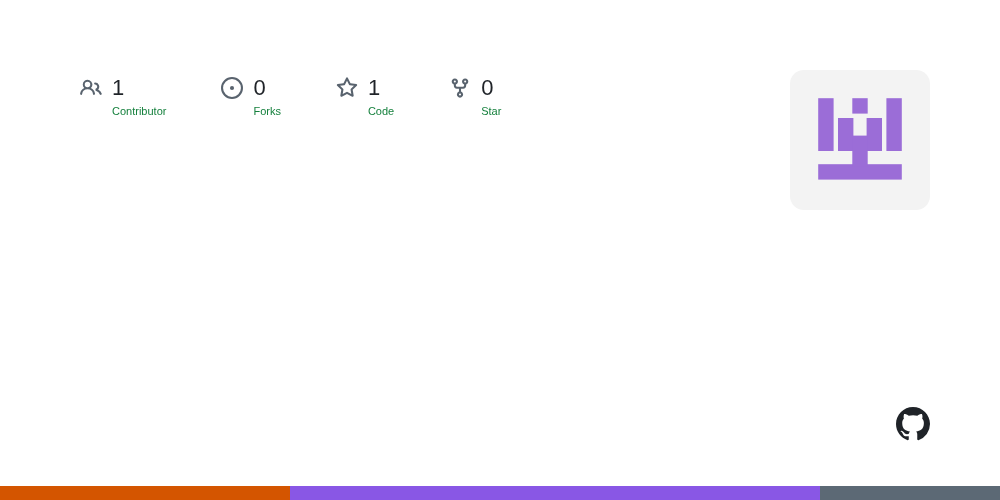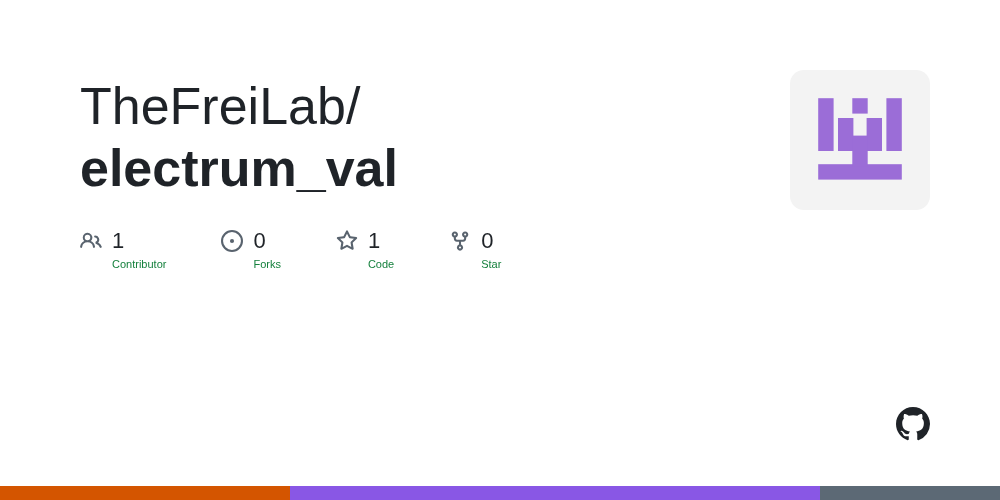--- a/index.html
+++ b/index.html
@@ -93,24 +93,20 @@
       width: 100%;
       height: 14px;
       display: flex;
     }
     .stripe-seg { height: 100%; }
   </style>
 </head>
 <body>
 
 <div class="container">
-  <h1 class="title">
-    <span class="owner"><span>TheFreiLab</span><span>/</span></span>
-    <span class="repo">electrum_val</span>
-  </h1>
 
 
   <div class="stats">
     <div class="stat">
       <div class="stat-top">
         <svg class="stat-icon" viewBox="0 0 16 16">
             <path d="M2 5.5a3.5 3.5 0 1 1 5.898 2.549 5.508 5.508 0 0 1 3.034 4.084.75.75 0 1 1-1.482.235 4 4 0 0 0-7.9 0 .75.75 0 0 1-1.482-.236A5.507 5.507 0 0 1 3.102 8.05 3.493 3.493 0 0 1 2 5.5ZM11 4a3.001 3.001 0 0 1 2.22 5.018 5.01 5.01 0 0 1 2.56 3.012.749.749 0 0 1-.885.954.752.752 0 0 1-.549-.514 3.507 3.507 0 0 0-2.522-2.372.75.75 0 0 1-.574-.73v-.352a.75.75 0 0 1 .416-.672A1.5 1.5 0 0 0 11 5.5.75.75 0 0 1 11 4Zm-5.5-.5a2 2 0 1 0-.001 3.999A2 2 0 0 0 5.5 3.5Z"></path>
           </svg>
         <span class="stat-count">1</span>
       </div>

